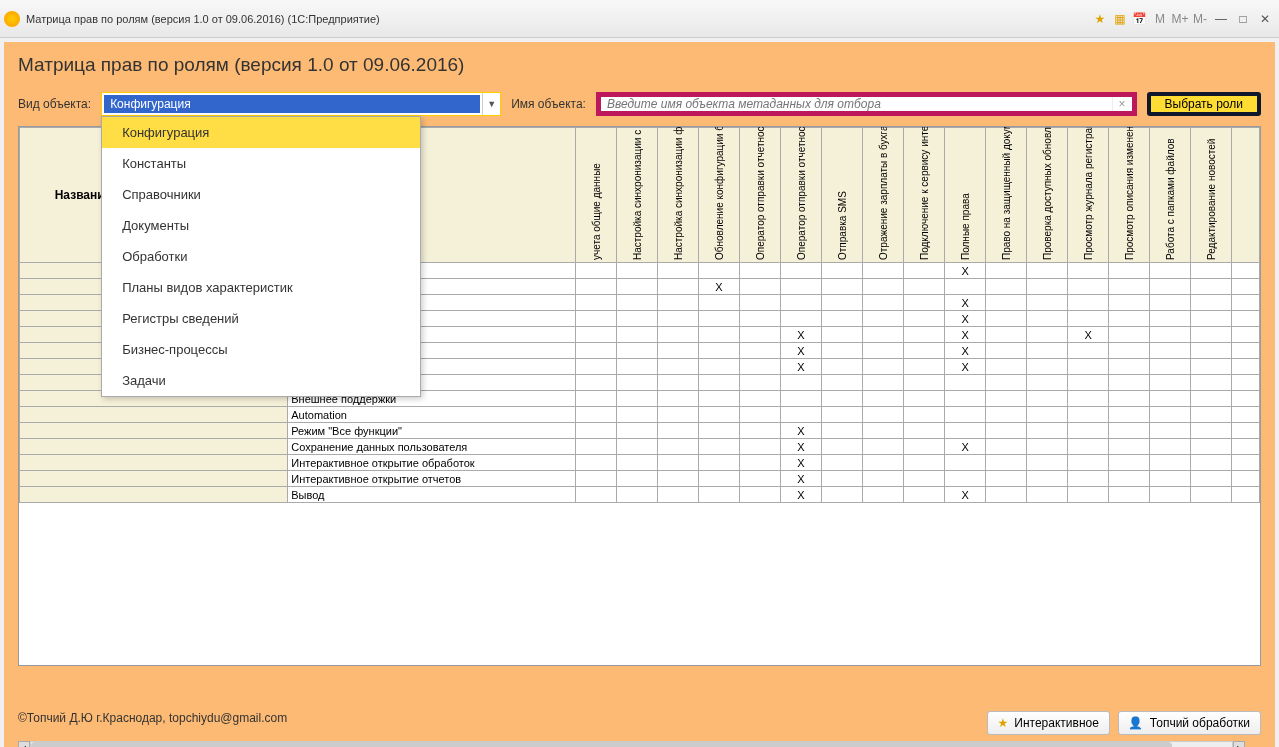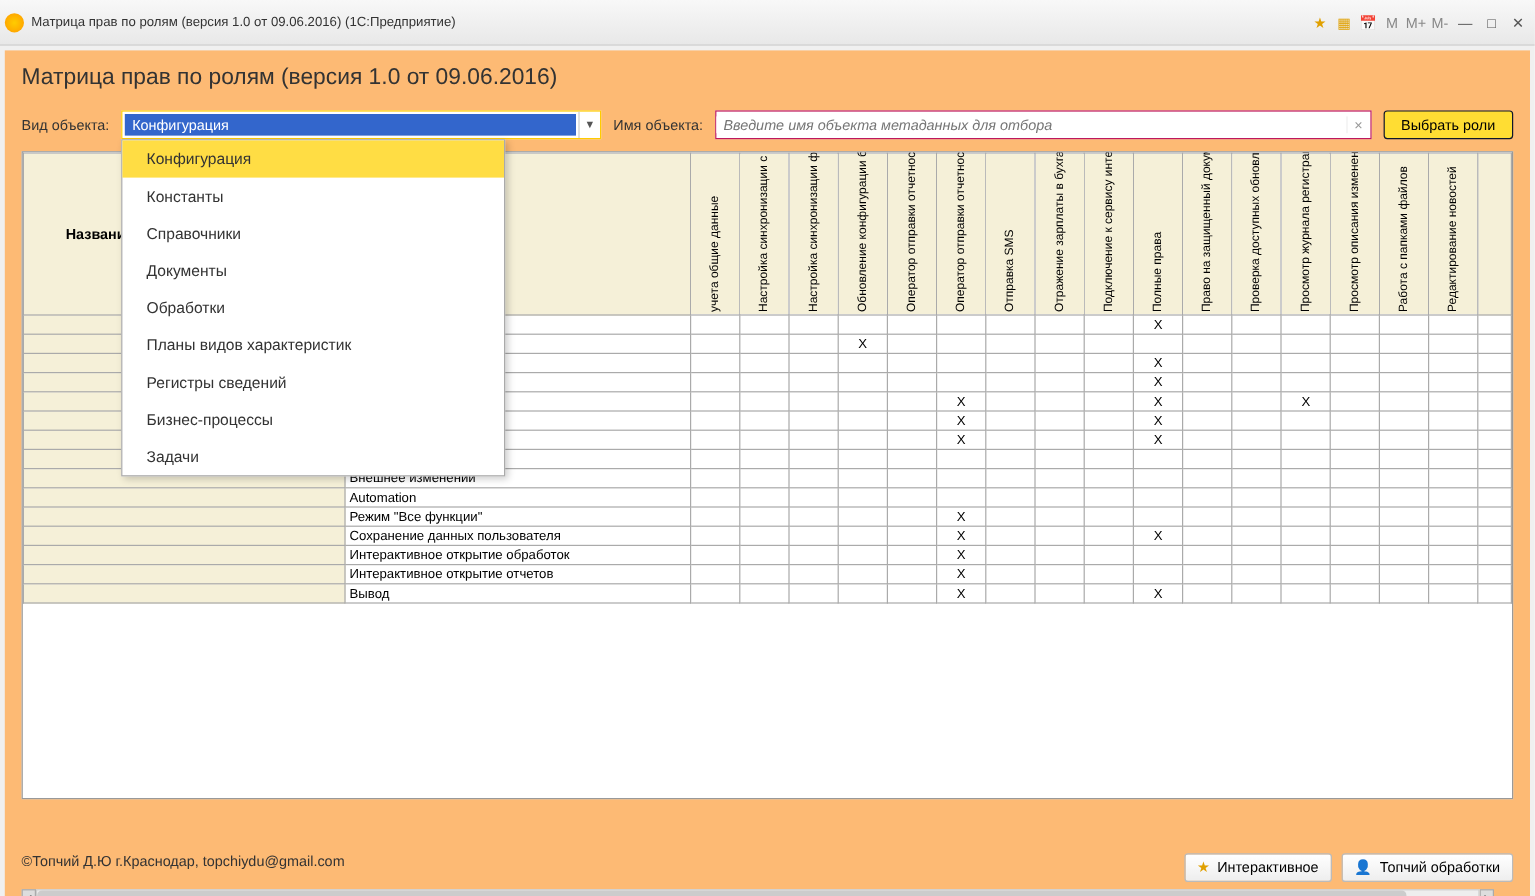--- a/index.html
+++ b/index.html
@@ -21,25 +21,25 @@
 .filter-row label { font-size: 12px; color: #333; }
 .combo-wrap { position: relative; width: 400px; }
 .combo { width: 100%; height: 24px; border: 1px solid #ffcc00; display: flex; align-items: center; background: #fff; }
 .combo .combo-text { flex: 1; padding: 0 6px; background: #3366cc; color: #fff; height: 18px; line-height: 18px; margin: 2px; font-size: 12px; }
 .combo .combo-btn { width: 18px; height: 100%; border-left: 1px solid #ccc; display: flex; align-items: center; justify-content: center; font-size: 9px; color: #555; cursor: pointer; }
 
 .dropdown { position: absolute; top: 24px; left: 0; width: 320px; background: #fff; border: 1px solid #aaa; box-shadow: 2px 2px 6px rgba(0,0,0,0.2); z-index: 100; }
 .dropdown .dd-item { padding: 8px 20px; font-size: 13px; color: #333; cursor: pointer; }
 .dropdown .dd-item.selected { background: #ffdd44; }
 
-.name-input-wrap { display: flex; align-items: center; flex: 1; border: 1px solid #be185d; height: 24px; background: #fff; }
+.name-input-wrap { display: flex; align-items: center; flex: 1; border: 5px solid #be185d; height: 24px; background: #fff; }
 .name-input { flex: 1; border: none; outline: none; padding: 0 6px; font-size: 12px; color: #999; font-style: italic; }
 .name-clear { width: 20px; text-align: center; color: #999; cursor: pointer; border-left: 1px solid #eee; }
 
-.btn-yellow { height: 24px; padding: 0 14px; background: #ffdd33; border: 1px solid #0f172a; border-radius: 3px; font-size: 12px; cursor: pointer; }
+.btn-yellow { height: 24px; padding: 0 14px; background: #ffdd33; border: 4px solid #0f172a; border-radius: 3px; font-size: 12px; cursor: pointer; }
 
 .grid-wrap { border: 1px solid #999; height: 540px; overflow: hidden; background: #fff; position: relative; }
 .grid-scroll { overflow: auto; height: 100%; }
 table.grid { border-collapse: collapse; width: 100%; }
 table.grid th { background: #f5f0d8; border: 1px solid #aaa; font-weight: normal; font-size: 11px; padding: 2px; }
 table.grid th.rot { height: 135px; width: 30px; min-width: 30px; max-width: 30px; position: relative; }
 table.grid th.rot > div { transform: rotate(-90deg); white-space: nowrap; position: absolute; left: 50%; top: 50%; transform-origin: center; transform: translate(-50%,-50%) rotate(-90deg); width: 130px; text-align: left; font-size: 10px; }
 table.grid th.name-col { width: 196px; min-width: 196px; text-align: center; font-size: 12px; font-weight: bold; }
 table.grid th.right-col { width: 210px; min-width: 210px; text-align: center; font-size: 12px; }
 table.grid td { border: 1px solid #aaa; height: 16px; font-size: 11px; padding: 0 3px; text-align: center; background: #fff; }
@@ -328,21 +328,21 @@
               <td></td>
               <td></td>
               <td></td>
               <td></td>
               <td></td>
               <td></td>
               <td></td>
             </tr>
             <tr>
               <td class="name-cell"></td>
-              <td class="right-cell">Внешнее изменений</td>
+              <td class="right-cell">Внешнее поддержки</td>
               <td></td>
               <td></td>
               <td></td>
               <td></td>
               <td></td>
               <td></td>
               <td></td>
               <td></td>
               <td></td>
               <td></td>

